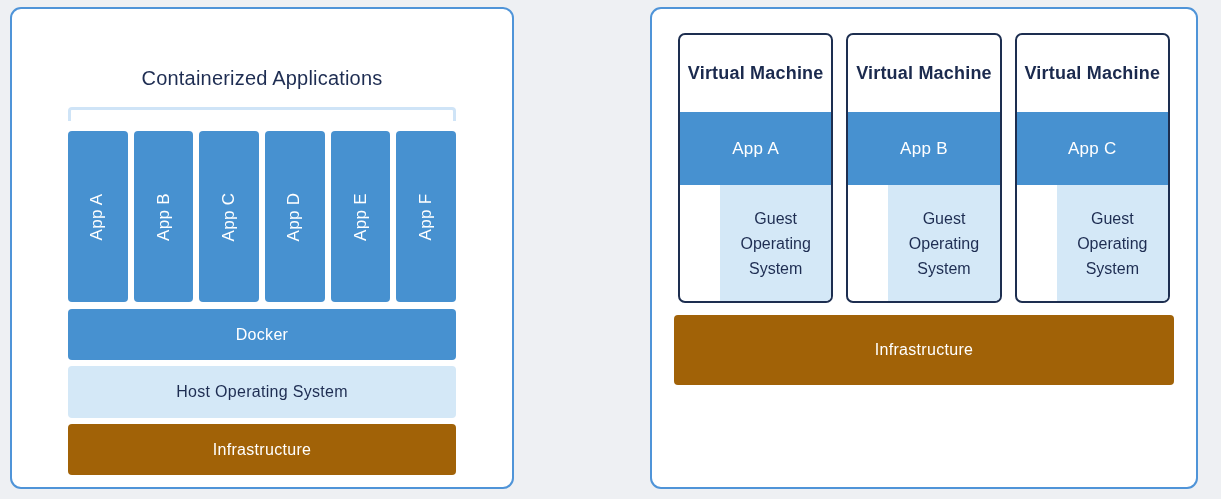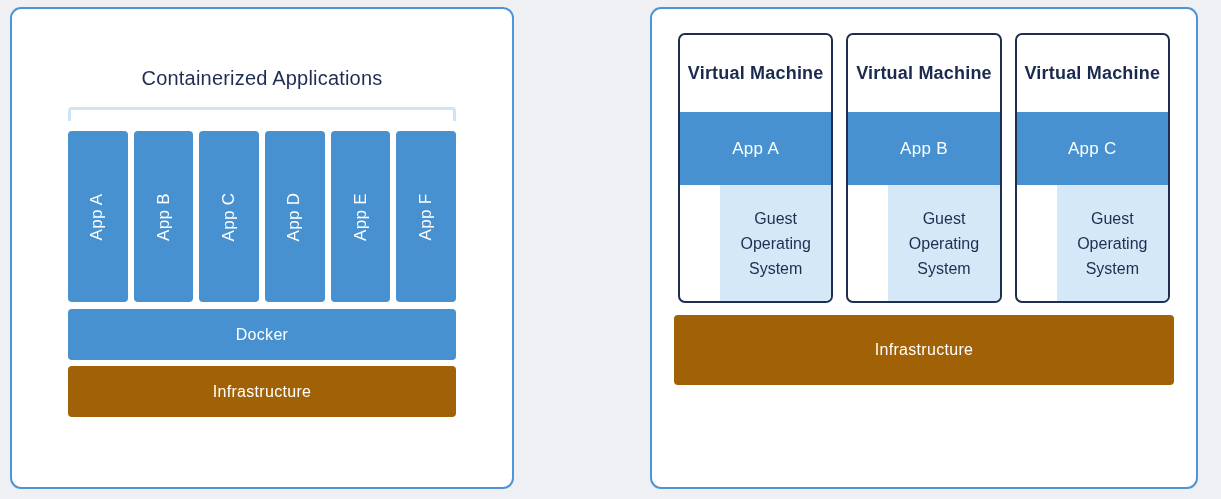--- a/index.html
+++ b/index.html
@@ -161,20 +161,21 @@
         <span>App D</span>
       </div>
     <div class="app-col">
         <span>App E</span>
       </div>
     <div class="app-col">
         <span>App F</span>
       </div>
   </div>
   <div class="layer-bar layer-blue layer-1">Docker</div>
+  <div class="layer-bar layer-light layer-2">Host Operating System</div>
   <div class="layer-bar layer-green layer-3">Infrastructure</div>
 </div>
 
 <div id="right-panel" class="panel">
   <div class="vm-row">
     <div class="vm-box">
       <div class="vm-header">Virtual Machine</div>
       <div class="vm-app">App A</div>
       <div class="vm-os">
           <span>Guest Operating System</span>

